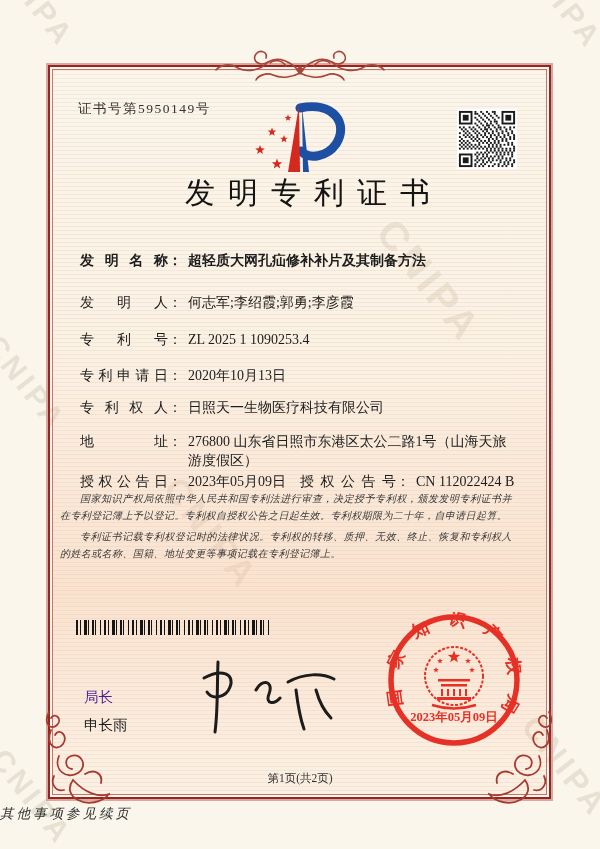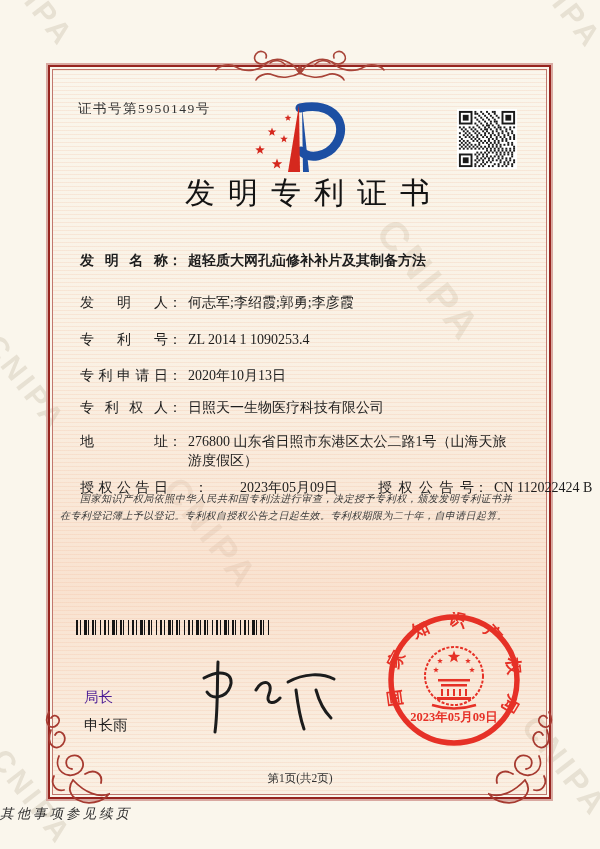--- a/index.html
+++ b/index.html
@@ -39,21 +39,21 @@
          font-size:30px;letter-spacing:13px;padding-left:28px;box-sizing:border-box;color:#141414;}
 
   
   .fields{position:absolute;left:80px;top:244px;width:446px;font-size:14px;color:#1d1d1d;}
   .frow{display:flex;align-items:flex-start;line-height:19px;}
   .flabel{display:inline-block;width:88px;text-align:justify;text-align-last:justify;flex:none;}
   .fcolon{flex:none;}
   .fvalue{margin-left:6px;}
   .r1{margin-top:7px;font-weight:bold;}  .r2{margin-top:23px;} .r3{margin-top:18px;}
   .r4{margin-top:17px;} .r5{margin-top:13px;} .r6{margin-top:15px;}
-  .r7{margin-top:8px;gap:26px;}
+  .r7{margin-top:2px;}
   .addr .fvalue{max-width:330px;}
   .pair2{display:flex;margin-left:14px;}
   .pair2 .flabel{width:96px;}
   .r7 .fvalue{white-space:nowrap;}
 
   
   .legal{position:absolute;left:60px;top:490px;width:452px;font-size:10px;line-height:1.74;
          font-style:italic;color:#3a3a3a;text-align:justify;letter-spacing:0.4px;}
   .legal p{margin:0 0 3px 0;text-indent:2em;}
 
@@ -440,21 +440,21 @@
       <span class="fvalue">超轻质大网孔疝修补补片及其制备方法</span>
     </div>
     <div class="frow r2">
       <span class="flabel">发明人</span>
         <span class="fcolon">：</span>
       <span class="fvalue">何志军;李绍霞;郭勇;李彦霞</span>
     </div>
     <div class="frow r3">
       <span class="flabel">专利号</span>
         <span class="fcolon">：</span>
-      <span class="fvalue">ZL 2014 1 1090253.4</span>
+      <span class="fvalue">ZL 2025 1 1090253.4</span>
     </div>
     <div class="frow r4">
       <span class="flabel">专利申请日</span>
         <span class="fcolon">：</span>
       <span class="fvalue">2020年10月13日</span>
     </div>
     <div class="frow r5">
       <span class="flabel">专利权人</span>
         <span class="fcolon">：</span>
       <span class="fvalue">日照天一生物医疗科技有限公司</span>
@@ -471,20 +471,21 @@
       <span class="pair2">
         <span class="flabel">授权公告号</span>
           <span class="fcolon">：</span>
         <span class="fvalue">CN 112022424 B</span>
       </span>
     </div>
   </div>
 
   <div class="legal">
     <p>国家知识产权局依照中华人民共和国专利法进行审查，决定授予专利权，颁发发明专利证书并在专利登记簿上予以登记。专利权自授权公告之日起生效。专利权期限为二十年，自申请日起算。</p>
+    <p>专利证书记载专利权登记时的法律状况。专利权的转移、质押、无效、终止、恢复和专利权人的姓名或名称、国籍、地址变更等事项记载在专利登记簿上。</p>
   </div>
 
   <div class="barcode"></div>
 
   <div class="sig-title">局长</div>
   <div class="sig-name">申长雨</div>
 
   <svg class="signature" width="155" height="92" viewBox="0 0 155 92">
     <g stroke="#1c1c1c" stroke-width="3" fill="none" stroke-linecap="round" stroke-linejoin="round">
       <path d="M30,14 C29,38 30,62 27,84"></path>

